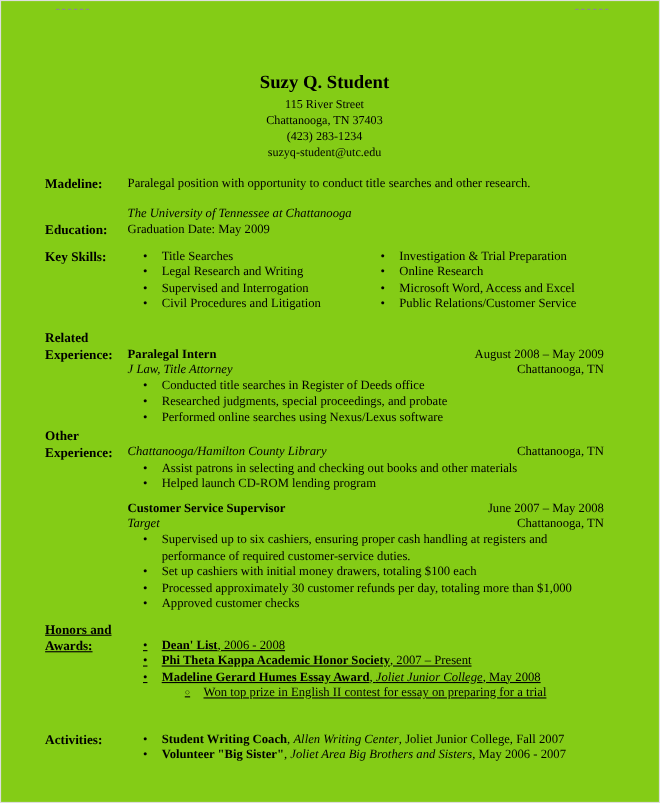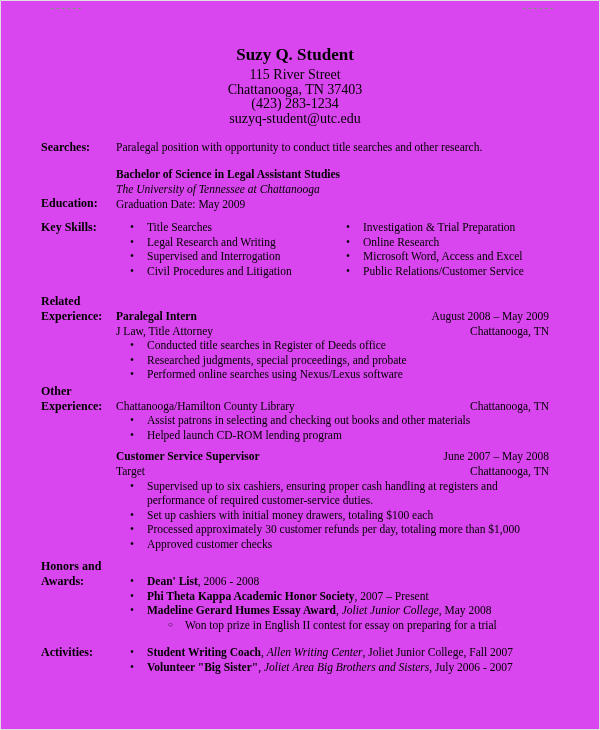--- a/index.html
+++ b/index.html
@@ -6,48 +6,48 @@
   html,body { background:#ffffff; }
   body {
     font-family:"Liberation Serif","DejaVu Serif",serif;
     color:#000;
     font-size:11.5px;
     line-height:14.6px;
   }
   .page {
     position:relative;
     width:600px; height:730px;
-    background:#d946ef;
+    background:#84cc16;
     border:1px solid #dedede;
-    padding:44px 50px 16px 40px;
+    padding:64px 50px 16px 40px;
     overflow:hidden;
   }
   .crop { position:absolute; top:7px; width:30px; border-top:1px dashed #8c8c8c; }
   .crop.left { left:50px; }
   .crop.right { right:46px; }
 
   .resume-header { text-align:center; margin-bottom:14px; }
   .resume-header h1 { font-size:17px; line-height:20px; font-weight:bold; margin-bottom:3px; }
-  .contact-line { font-size:14px; }
+  .contact-line { font-size:11px; }
 
   .section { display:flex; }
   .label {
     width:75px; min-width:75px;
     font-weight:bold; font-size:12px; line-height:15px;
   }
   .lline { display:block; }
   .content { flex:1; min-width:0; }
   .pad1 { padding-top:15px; }
 
   .mb-obj { margin-bottom:12px; }
   .mb-edu { margin-bottom:9px;align-items:flex-end; }
   .mb-skills { margin-bottom:16px;font-family:Liberation Serif, serif; }
   .mb-rel { margin-bottom:2px; }
   .mb-other { margin-bottom:8px; }
-  .mb-honors { margin-bottom:13px; }
+  .mb-honors { margin-bottom:27px;text-decoration:underline; }
 
   .bold { font-weight:bold; }
   .it { font-style:italic; }
 
   
   .skills { display:flex; }
   .slist { list-style:none; }
   .sl1 { margin-left:14px; width:216px; }
   .sl2 { flex:1; }
 
@@ -55,48 +55,47 @@
   .li { display:flex; line-height:14.5px; }
   .b { width:17px; min-width:17px; }
   .t { flex:1; min-width:0; }
   .blist { list-style:none; margin-left:14px; }
   .sub { margin-left:38px; }
   .sub .b { font-size:8px; line-height:14.5px; }
 
   
   .erow { display:flex; justify-content:space-between; line-height:14.6px; }
   .etitle { font-weight:bold; }
-  .ecompany { }
+  .ecompany { font-style:italic; }
   .edate, .eloc { text-align:center; white-space:nowrap; }
   .entry-gap { margin-bottom:7px; }
 </style>
 </head>
 <body>
 
 <div class="page">
   <div class="crop left"></div>
   <div class="crop right"></div>
 
   <div class="resume-header">
     <h1>Suzy Q. Student</h1>
     <div class="contact-line">115 River Street</div>
     <div class="contact-line">Chattanooga, TN 37403</div>
     <div class="contact-line">(423) 283-1234</div>
     <div class="contact-line">suzyq-student@utc.edu</div>
   </div>
 
   <div class="section mb-obj">
-    <div class="label">Searches:</div>
+    <div class="label">Madeline:</div>
     <div class="content">Paralegal position with opportunity to conduct title searches and other research.</div>
   </div>
 
   <div class="section mb-edu">
     <div class="label">Education:</div>
     <div class="content">
-      <div class="bold">Bachelor of Science in Legal Assistant Studies</div>
       <div class="it">The University of Tennessee at Chattanooga</div>
       <div>Graduation Date: May 2009</div>
     </div>
   </div>
 
   <div class="section mb-skills">
     <div class="label">Key Skills:</div>
     <div class="content">
       <div class="skills">
         <ul class="slist sl1">
@@ -255,18 +254,18 @@
   <div class="section">
     <div class="label">Activities:</div>
     <div class="content">
       <ul class="blist">
         <li class="li">
             <span class="b">•</span>
             <span class="t"><span class="bold">Student Writing Coach</span><span>, </span><span class="it">Allen Writing Center</span><span>, Joliet Junior College,  Fall 2007</span></span>
           </li>
         <li class="li">
             <span class="b">•</span>
-            <span class="t"><span class="bold">Volunteer "Big Sister"</span><span>, </span><span class="it">Joliet Area Big Brothers and Sisters</span><span>, July 2006 - 2007</span></span>
+            <span class="t"><span class="bold">Volunteer "Big Sister"</span><span>, </span><span class="it">Joliet Area Big Brothers and Sisters</span><span>, May 2006 - 2007</span></span>
           </li>
       </ul>
     </div>
   </div>
 </div>
 
 </body></html>

